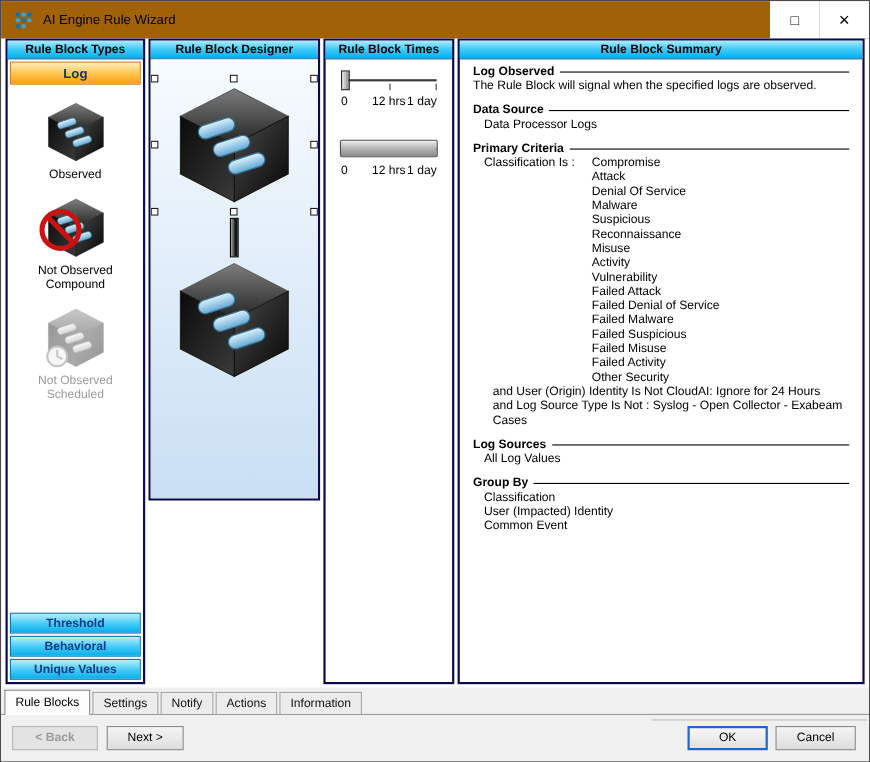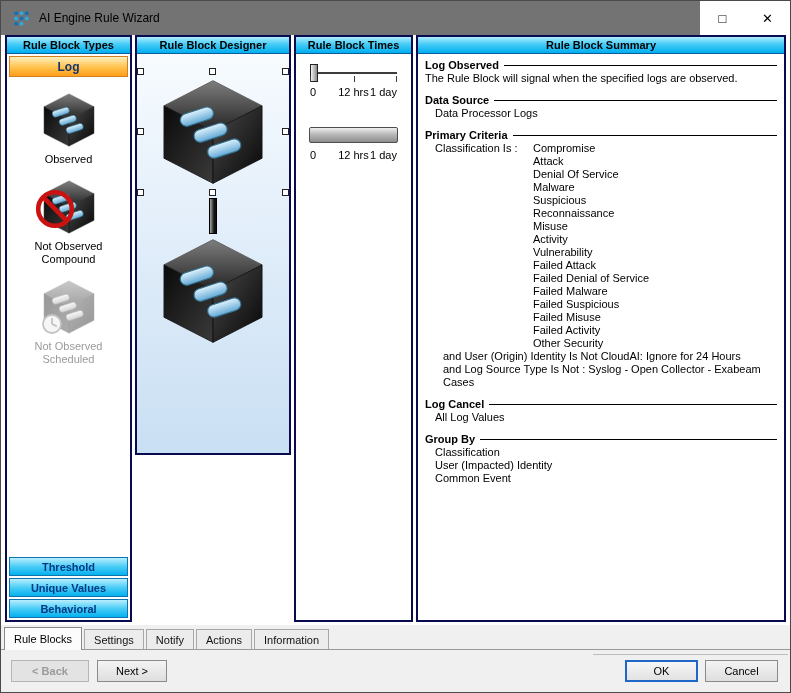--- a/index.html
+++ b/index.html
@@ -9,21 +9,21 @@
   .window {
     width: 791px; height: 693px;
     background: #fff;
     border: 1px solid #4a4a4a;
     display: flex; flex-direction: column;
     position: relative;
     font-size: 11px; color: #000;
   }
 
   
-  .titlebar { height: 34px; display: flex; align-items: center; padding-left: 12px; background: #737373; flex: 0 0 auto; }
+  .titlebar { height: 34px; display: flex; align-items: center; padding-left: 12px; background: #a16207; flex: 0 0 auto; }
   .app-icon { width: 17px; height: 17px; display: inline-block; }
   .title-text { margin-left: 9px; font-size: 12px; }
   .win-controls { margin-left: auto; display: flex; height: 100%; }
   .win-btn { width: 45px; height: 100%; display: flex; align-items: center; justify-content: center; font-size: 13px; background: #fff; border: none; cursor: default; }
 
   
   .main { flex: 1 1 auto; min-height: 0; display: flex; gap: 3px; padding: 0 4px 3px 4px; }
   .panel { border: 2px solid #0a0a50; background: #fff; display: flex; flex-direction: column; }
   .panel-header {
     height: 17px; line-height: 16px; flex: 0 0 auto;
@@ -88,21 +88,21 @@
   .track2 { height: 3px; background: #1c2a6e; position: relative; }
   .range-bar {
     position: absolute; left: -1px; right: -1px; top: -7px; height: 16px;
     background: linear-gradient(180deg, #efefef 0%, #b9b9b9 45%, #8d8d8d 100%);
     border: 1px solid #4e4e4e; border-radius: 2px;
   }
   .slider2 .slider-labels { margin-top: 12px; }
 
   
   .summary-panel { flex: 1 1 auto; }
-  .summary-content { padding: 4px 7px; overflow: hidden; line-height: 13px; }
+  .summary-content { padding: 4px 12px; overflow: hidden; line-height: 13px; }
   .sum-header { display: flex; align-items: center; font-weight: bold; margin-top: 9px; }
   .sum-header.first { margin-top: 1px; }
   .sum-header .rule { flex: 1; border-top: 1px solid #000; margin-left: 5px; }
   .indent1 { padding-left: 10px; }
   .indent2 { padding-left: 18px; }
   .cls-row { display: flex; padding-left: 10px; gap: 12px; }
   .cls-label { width: 86px; flex: 0 0 auto; }
   .cls-values > div { line-height: 13px; }
 
   
@@ -226,22 +226,22 @@
             </svg>
           <svg class="clock-overlay">
               <use href="#clock"></use>
             </svg>
         </span>
         <span class="type-label disabled" style="width:80px;">Not Observed Scheduled</span>
       </div>
 
       <div class="types-bottom">
         <button class="cyan-btn">Threshold</button>
+        <button class="cyan-btn">Behavioral</button>
         <button class="cyan-btn">Unique Values</button>
-        <button class="cyan-btn">Behavioral</button>
       </div>
     </div>
 
     <div class="middle-col">
       <div class="panel designer-panel">
         <div class="panel-header">Rule Block Designer</div>
         <div class="designer-canvas">
           <div class="selection-box">
             <span class="cube-wrap">
               <svg width="114" height="114">
@@ -335,21 +335,21 @@
             <div>Failed Suspicious</div>
             <div>Failed Misuse</div>
             <div>Failed Activity</div>
             <div>Other Security</div>
           </div>
         </div>
         <div class="indent2">and User (Origin) Identity Is Not CloudAI: Ignore for 24 Hours</div>
         <div class="indent2">and Log Source Type Is Not : Syslog - Open Collector - Exabeam Cases</div>
 
         <div class="sum-header">
-          <span>Log Cancel</span>
+          <span>Log Sources</span>
             <span class="rule"></span>
         </div>
         <div class="indent1">All Log Values</div>
 
         <div class="sum-header">
           <span>Group By</span>
             <span class="rule"></span>
         </div>
         <div class="indent1">Classification</div>
         <div class="indent1">User (Impacted) Identity</div>

